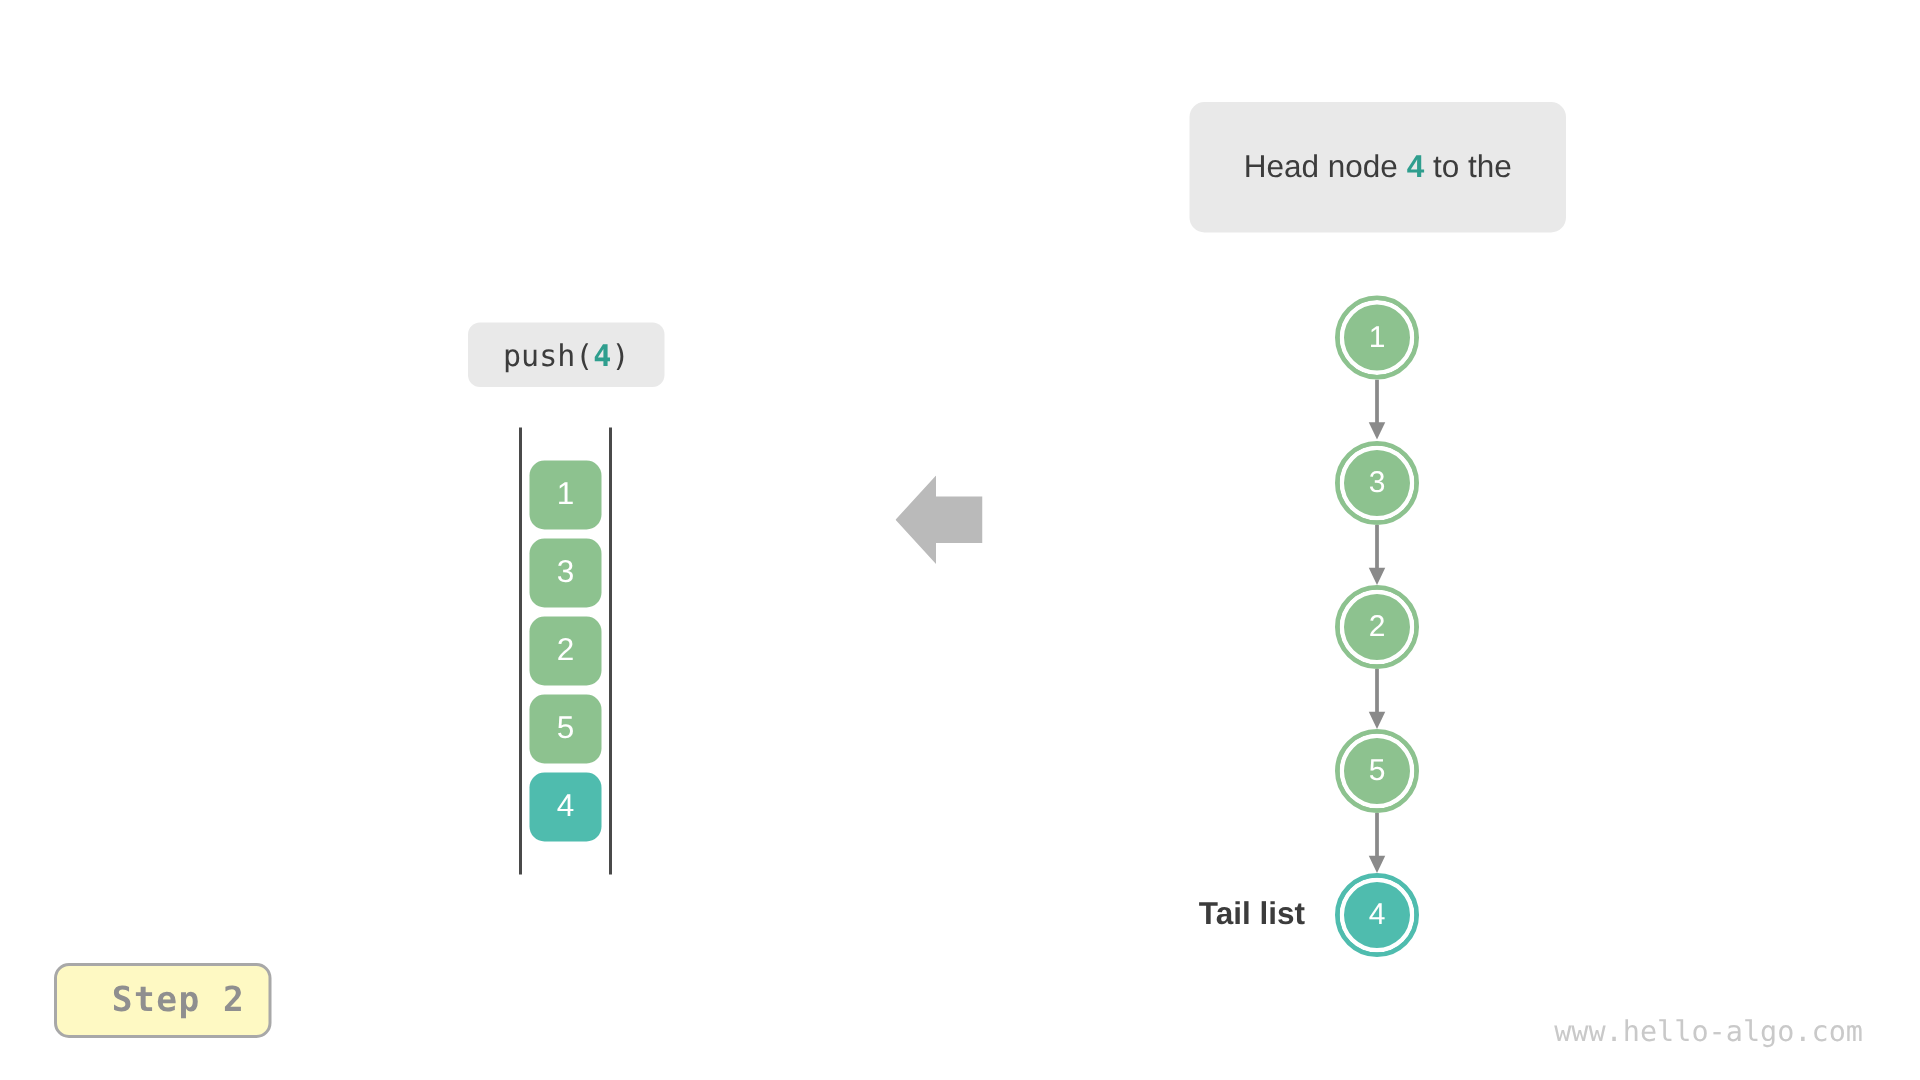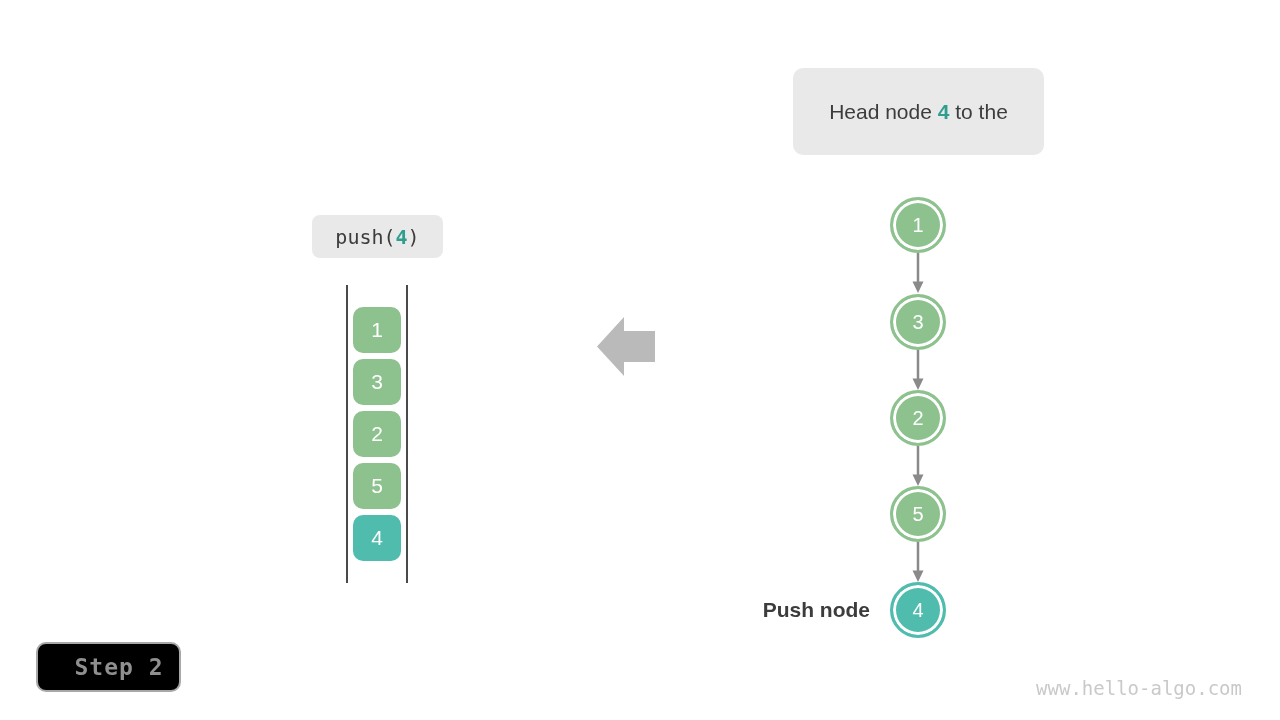--- a/index.html
+++ b/index.html
@@ -82,21 +82,21 @@
   .ll-label{
     position:absolute;left:700px;width:170px;text-align:right;
     font-size:21px;font-weight:bold;color:var(--text-dark);
   }
   .ll-label.head{top:213px;}
   .ll-label.tail{top:598px;}
 
   
   .step-box{
     position:absolute;left:36px;top:642px;width:145px;height:50px;
-    background:#000000;border:2px solid var(--step-border);border-radius:10px;
+    background:#fef9c3;border:2px solid var(--step-border);border-radius:10px;
     display:flex;align-items:center;justify-content:center;
     font-family:"DejaVu Sans Mono",monospace;font-weight:bold;font-size:23px;
     color:var(--step-text);letter-spacing:1px;padding-left:21px;
   }
 
   
   .watermark{
     position:absolute;right:38px;top:677px;
     font-family:"DejaVu Sans Mono",monospace;font-size:19px;color:var(--watermark-gray);
   }
@@ -125,21 +125,21 @@
     <div class="stack-item">2</div>
     <div class="stack-item">5</div>
     <div class="stack-item highlight">4</div>
   </div>
 
   <svg class="block-arrow" width="58" height="60" viewBox="0 0 58 60">
     <polygon points="0,29.5 27,0 27,14 58,14 58,45 27,45 27,59" fill="currentColor"></polygon>
   </svg>
 
 
-  <div class="ll-label tail">Push node</div>
+  <div class="ll-label tail">Tail list</div>
 
   <div class="ll-node n1">1</div>
   <div class="ll-node n2">3</div>
   <div class="ll-node n3">2</div>
   <div class="ll-node n4">5</div>
   <div class="ll-node n5 highlight">4</div>
 
   <svg class="down-arrow a1" width="20" height="40" viewBox="0 0 20 40">
     <line x1="10" y1="0" x2="10" y2="31" stroke="currentColor" stroke-width="2.5"></line>
     <polygon points="10,40 4.5,28.5 15.5,28.5" fill="currentColor"></polygon>

